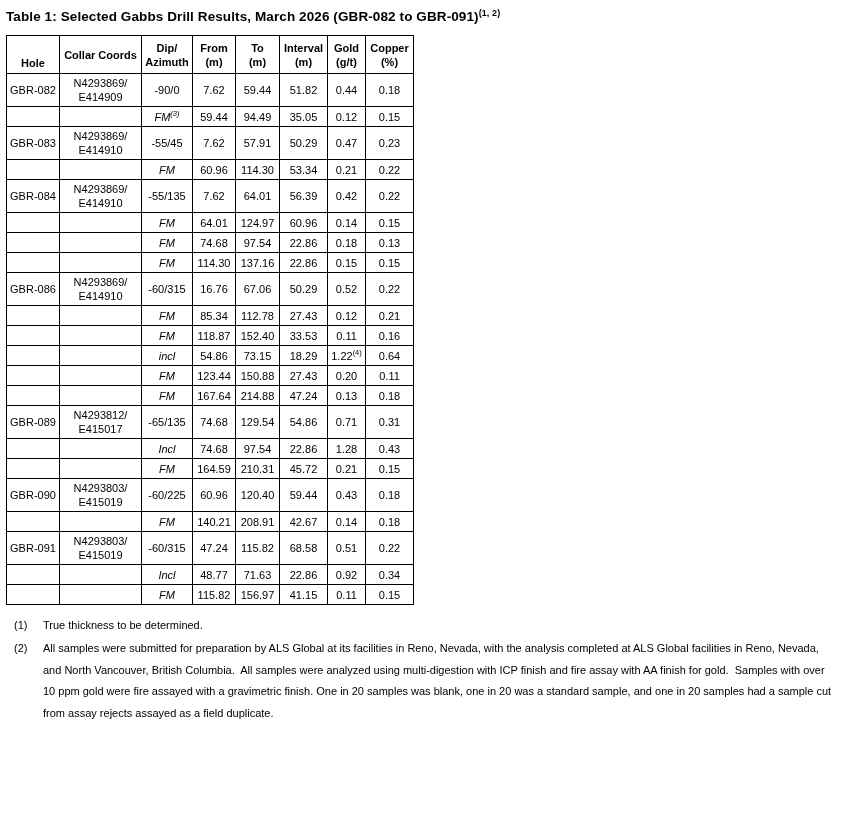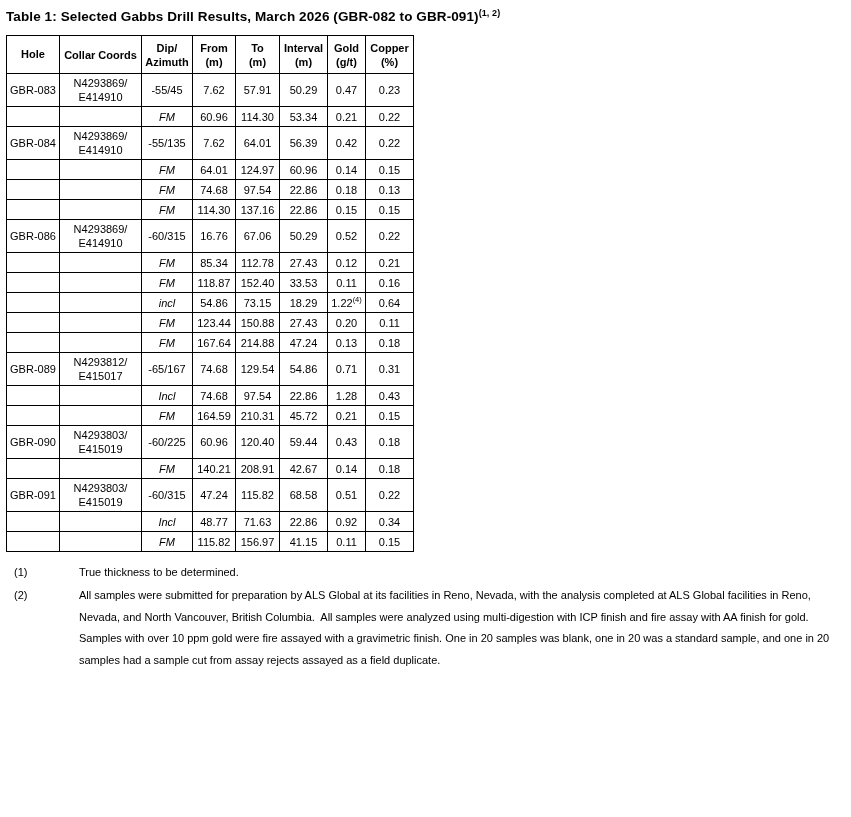--- a/index.html
+++ b/index.html
@@ -43,21 +43,21 @@
     padding: 2px 1px;
     overflow: hidden;
   }
   .drill-table th {
     font-weight: bold;
     white-space: pre-line;
     height: 38px;
   }
   .drill-table th.va-bottom {
     vertical-align: bottom;
-    padding-bottom: 12px;
+    padding-bottom: 3px;
     margin-left: 36px;
   }
   .drill-table td.coords {
     white-space: pre-line;
   }
   .drill-table tr.hole-row td {
     height: 32px;
   }
   .drill-table tr.sub-row td {
     height: 20px;
@@ -81,21 +81,20 @@
     line-height: 21.5px;
     margin-bottom: 1.5px;
   }
   .fn-num {
     flex: 0 0 29px;
     width: 29px;
   }
   .fn-text {
     flex: 1;
     white-space: pre-wrap;
-    margin-left: 36px;
   }
 </style>
 </head>
 <body>
 
 <div class="page">
 
   <div class="doc-title"><span>Table 1: Selected Gabbs Drill Results, March 2026 (GBR-082 to GBR-091)</span><sup>(1, 2)</sup></div>
 
   <table class="drill-table">
@@ -122,20 +121,41 @@
         <th>Interval
 (m)</th>
         <th>Gold
 (g/t)</th>
         <th>Copper
 (%)</th>
       </tr>
     </thead>
     <tbody>
         <tr class="hole-row">
+      <td class="hole">GBR-082</td>
+      <td class="coords">N4293869/
+E414909</td>
+      <td class="dip">-90/0</td>
+      <td class="from">7.62</td>
+      <td class="to">59.44</td>
+      <td class="interval">51.82</td>
+      <td class="gold">0.44</td>
+      <td class="copper">0.18</td>
+    </tr>
+        <tr class="sub-row">
+      <td class="hole"></td>
+      <td class="coords"></td>
+      <td class="dip italic">FM<sup>(3)</sup></td>
+      <td class="from">59.44</td>
+      <td class="to">94.49</td>
+      <td class="interval">35.05</td>
+      <td class="gold">0.12</td>
+      <td class="copper">0.15</td>
+    </tr>
+        <tr class="hole-row">
       <td class="hole">GBR-083</td>
       <td class="coords">N4293869/
 E414910</td>
       <td class="dip">-55/45</td>
       <td class="from">7.62</td>
       <td class="to">57.91</td>
       <td class="interval">50.29</td>
       <td class="gold">0.47</td>
       <td class="copper">0.23</td>
     </tr>
@@ -248,21 +268,21 @@
       <td class="from">167.64</td>
       <td class="to">214.88</td>
       <td class="interval">47.24</td>
       <td class="gold">0.13</td>
       <td class="copper">0.18</td>
     </tr>
         <tr class="hole-row">
       <td class="hole">GBR-089</td>
       <td class="coords">N4293812/
 E415017</td>
-      <td class="dip">-65/167</td>
+      <td class="dip">-65/135</td>
       <td class="from">74.68</td>
       <td class="to">129.54</td>
       <td class="interval">54.86</td>
       <td class="gold">0.71</td>
       <td class="copper">0.31</td>
     </tr>
         <tr class="sub-row">
       <td class="hole"></td>
       <td class="coords"></td>
       <td class="dip italic">Incl</td>

